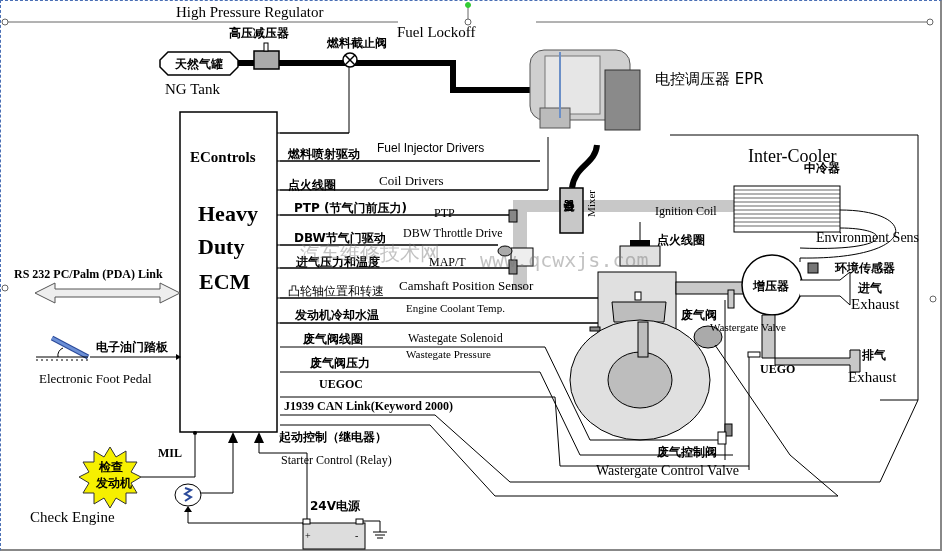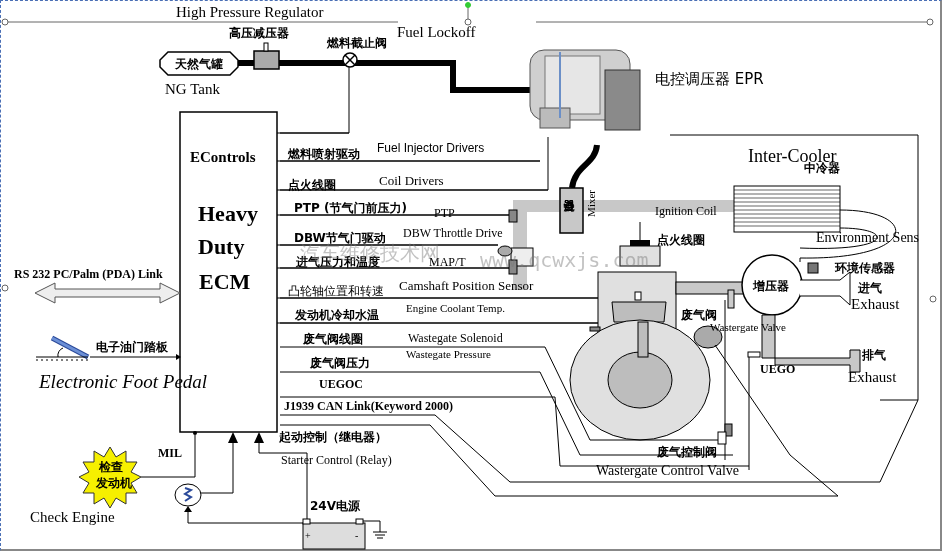--- a/index.html
+++ b/index.html
@@ -202,21 +202,21 @@
 <div class="lbl en-sm" style="left:406px;top:303px;font-size:11px;">Engine Coolant Temp.</div>
 <div class="lbl cn" style="left:303px;top:333px;">废气阀线圈</div>
 <div class="lbl en-sm" style="left:408px;top:332px;">Wastegate Solenoid</div>
 <div class="lbl cn" style="left:310px;top:357px;">废气阀压力</div>
 <div class="lbl en-sm" style="left:406px;top:349px;font-size:11px;">Wastegate Pressure</div>
 <div class="lbl en-sm bold" style="left:319px;top:378px;">UEGOC</div>
 <div class="lbl en-sm bold" style="left:284px;top:400px;">J1939 CAN Link(Keyword 2000)</div>
 
 <div class="lbl en-sm bold" style="left:14px;top:268px;">RS 232 PC/Palm (PDA) Link</div>
 <div class="lbl cn" style="left:96px;top:341px;">电子油门踏板</div>
-<div class="lbl en" style="left:39px;top:372px;font-size:19px;font-style:italic;">Electronic Foot Pedal</div>
+<div class="lbl en" style="left:39px;top:372px;font-size:13px;">Electronic Foot Pedal</div>
 
 <div class="lbl en-sm bold" style="left:158px;top:447px;">MIL</div>
 <div class="lbl cn" style="left:99px;top:461px;color:#000;">检查</div>
 <div class="lbl cn" style="left:96px;top:477px;">发动机</div>
 <div class="lbl en" style="left:30px;top:510px;font-size:15px;">Check Engine</div>
 
 <div class="lbl cn" style="left:279px;top:431px;">起动控制（继电器）</div>
 <div class="lbl en-sm" style="left:281px;top:454px;">Starter Control (Relay)</div>
 <div class="lbl cn" style="left:310px;top:500px;">24V电源</div>
 <div class="lbl en-sm" style="left:305px;top:531px;font-size:10px;">+</div>

